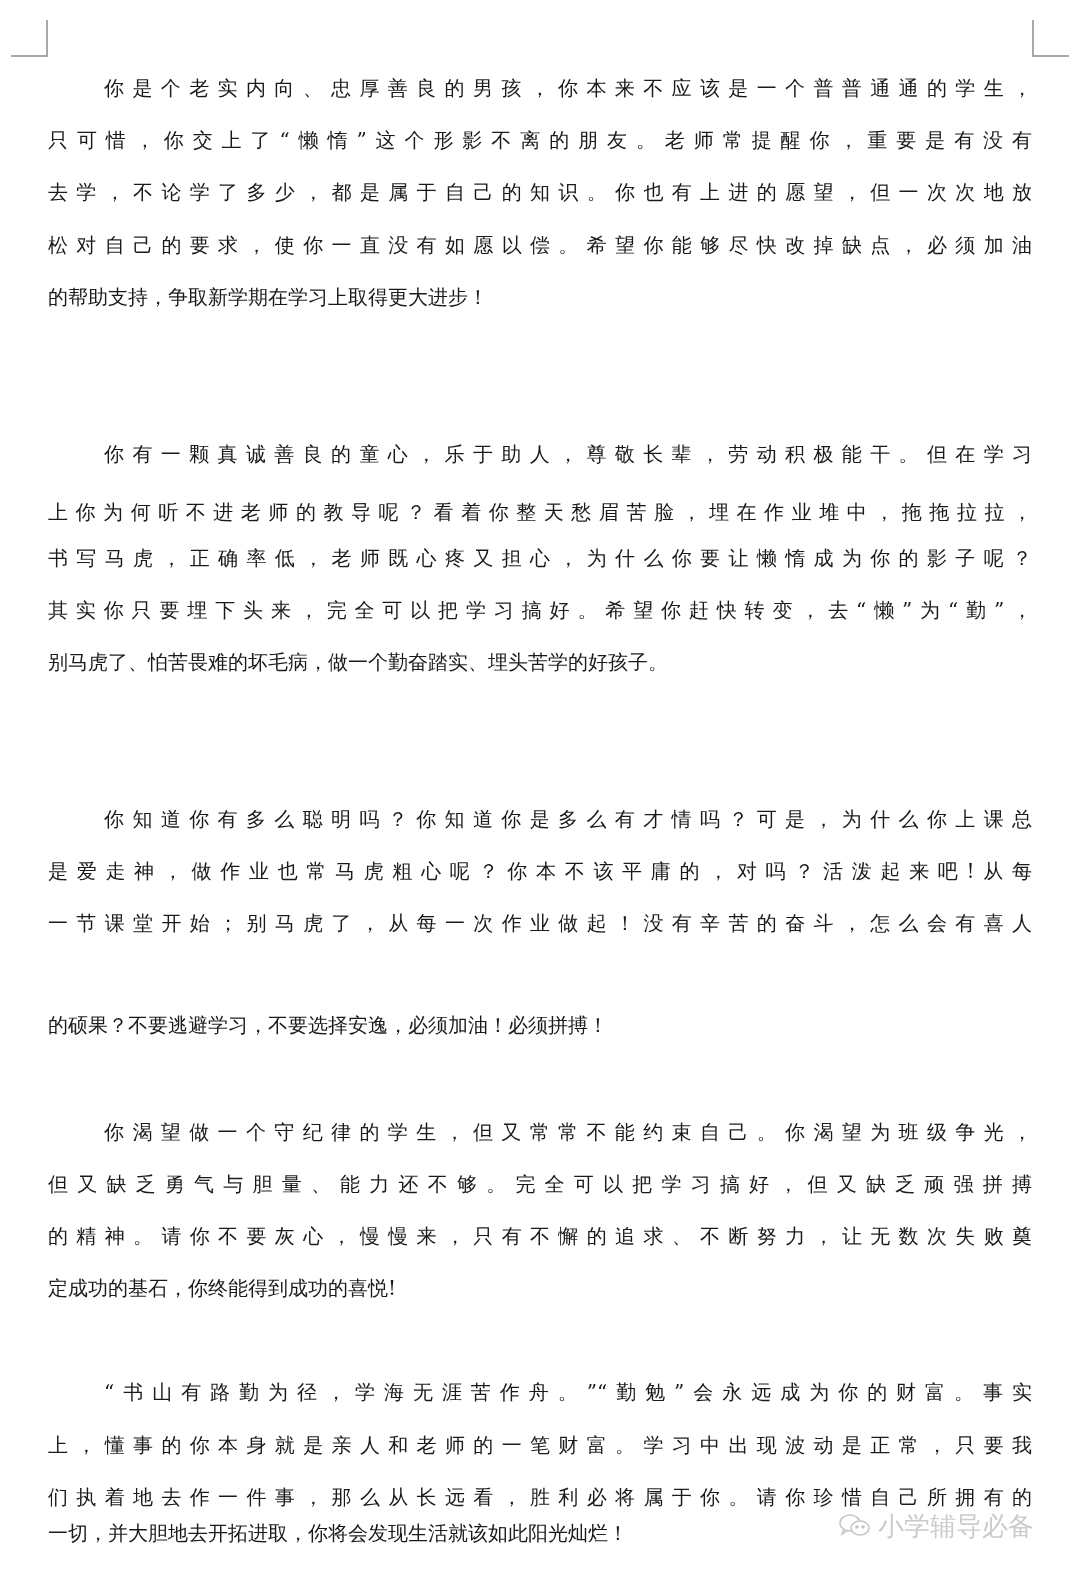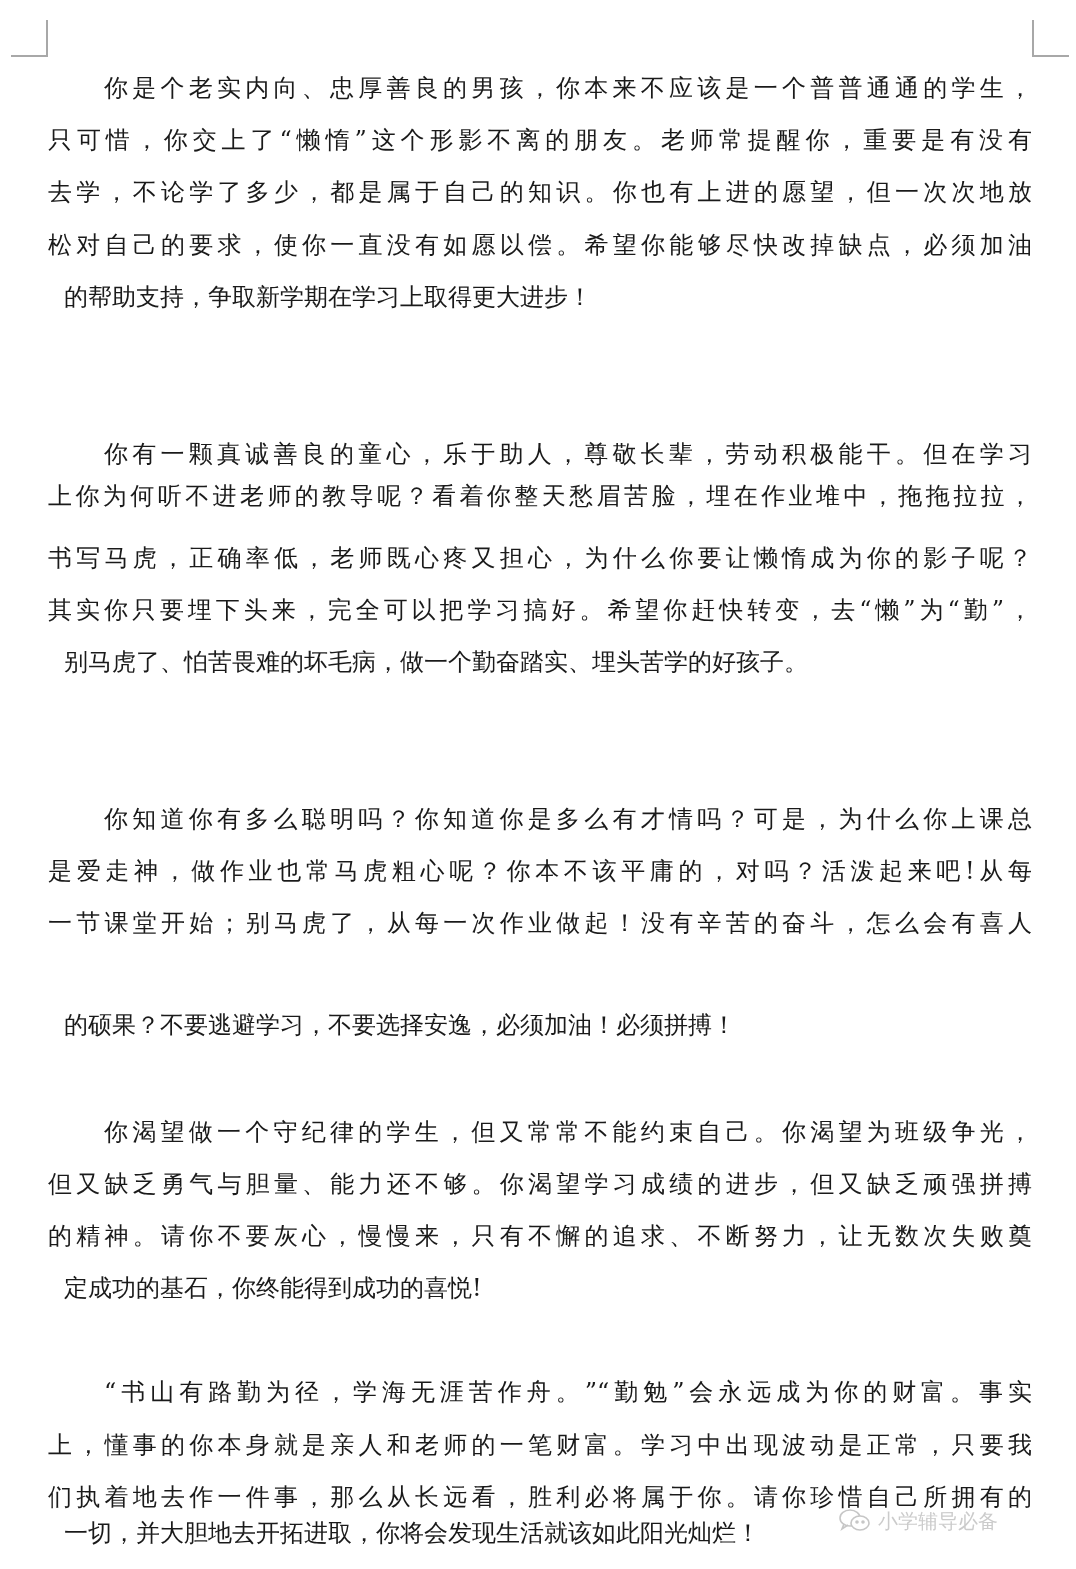--- a/index.html
+++ b/index.html
@@ -42,45 +42,44 @@
       position: absolute;
       left: 0;
       width: 984px;
     }
     .line {
       position: absolute;
       left: 0;
       width: 984px;
       height: 40px;
       line-height: 40px;
-      font-size: 24px;
+      font-size: 20px;
       white-space: nowrap;
       text-align: justify;
       text-align-last: justify;
       letter-spacing: 0px;
     }
     .line.last {
       text-align-last: left;
-      margin-left: 16px;
     }
     .line.indent {
       left: 56px;
       width: 928px;
     }
     .watermark {
       position: absolute;
       left: 838px;
       top: 1508px;
       height: 36px;
       display: flex;
-      align-items: flex-start;
+      align-items: center;
       gap: 6px;
       color: #c9c9c9;
       font-family: "DejaVu Sans", "Liberation Sans", sans-serif;
-      font-size: 20px;
+      font-size: 26px;
       opacity: 0.95;
     }
     .wm-icon {
       width: 34px;
       height: 26px;
       position: relative;
     }
     .wm-icon svg {
       width: 34px;
       height: 26px;
@@ -99,36 +98,36 @@
     <div class="para">
       <div class="line indent" style="top:68px">你是个老实内向、忠厚善良的男孩，你本来不应该是一个普普通通的学生，</div>
       <div class="line" style="top:120px">只可惜，你交上了“懒惰”这个形影不离的朋友。老师常提醒你，重要是有没有</div>
       <div class="line" style="top:172px">去学，不论学了多少，都是属于自己的知识。你也有上进的愿望，但一次次地放</div>
       <div class="line" style="top:225px">松对自己的要求，使你一直没有如愿以偿。希望你能够尽快改掉缺点，必须加油</div>
       <div class="line last" style="top:277px">的帮助支持，争取新学期在学习上取得更大进步！</div>
     </div>
 
     <div class="para">
       <div class="line indent" style="top:434px">你有一颗真诚善良的童心，乐于助人，尊敬长辈，劳动积极能干。但在学习</div>
-      <div class="line" style="top:476px">上你为何听不进老师的教导呢？看着你整天愁眉苦脸，埋在作业堆中，拖拖拉拉，</div>
+      <div class="line" style="top:492px">上你为何听不进老师的教导呢？看着你整天愁眉苦脸，埋在作业堆中，拖拖拉拉，</div>
       <div class="line" style="top:538px">书写马虎，正确率低，老师既心疼又担心，为什么你要让懒惰成为你的影子呢？</div>
       <div class="line" style="top:590px">其实你只要埋下头来，完全可以把学习搞好。希望你赶快转变，去“懒”为“勤”，</div>
       <div class="line last" style="top:642px">别马虎了、怕苦畏难的坏毛病，做一个勤奋踏实、埋头苦学的好孩子。</div>
     </div>
 
     <div class="para">
       <div class="line indent" style="top:799px">你知道你有多么聪明吗？你知道你是多么有才情吗？可是，为什么你上课总</div>
       <div class="line" style="top:851px">是爱走神，做作业也常马虎粗心呢？你本不该平庸的，对吗？活泼起来吧!从每</div>
       <div class="line" style="top:903px">一节课堂开始；别马虎了，从每一次作业做起！没有辛苦的奋斗，怎么会有喜人</div>
       <div class="line last" style="top:1005px">的硕果？不要逃避学习，不要选择安逸，必须加油！必须拼搏！</div>
     </div>
 
     <div class="para">
       <div class="line indent" style="top:1112px">你渴望做一个守纪律的学生，但又常常不能约束自己。你渴望为班级争光，</div>
-      <div class="line" style="top:1164px">但又缺乏勇气与胆量、能力还不够。你渴望学习成绩的进步，但又缺乏顽强拼搏</div>
+      <div class="line" style="top:1164px">但又缺乏勇气与胆量、能力还不够。完全可以把学习搞好，但又缺乏顽强拼搏</div>
       <div class="line" style="top:1216px">的精神。请你不要灰心，慢慢来，只有不懈的追求、不断努力，让无数次失败奠</div>
       <div class="line last" style="top:1268px">定成功的基石，你终能得到成功的喜悦!</div>
     </div>
 
     <div class="para">
       <div class="line indent" style="top:1372px">“书山有路勤为径，学海无涯苦作舟。”“勤勉”会永远成为你的财富。事实</div>
       <div class="line" style="top:1425px">上，懂事的你本身就是亲人和老师的一笔财富。学习中出现波动是正常，只要我</div>
       <div class="line" style="top:1477px">们执着地去作一件事，那么从长远看，胜利必将属于你。请你珍惜自己所拥有的</div>
       <div class="line last" style="top:1513px">一切，并大胆地去开拓进取，你将会发现生活就该如此阳光灿烂！</div>
     </div>

